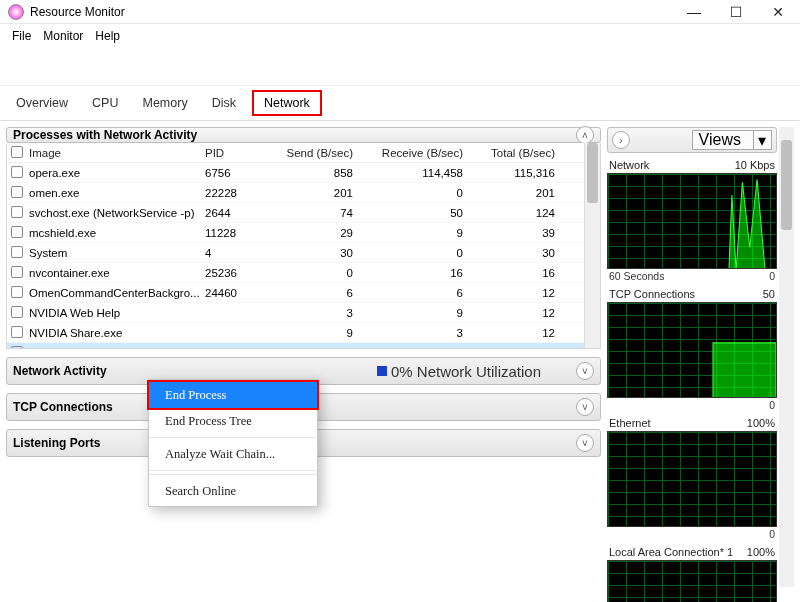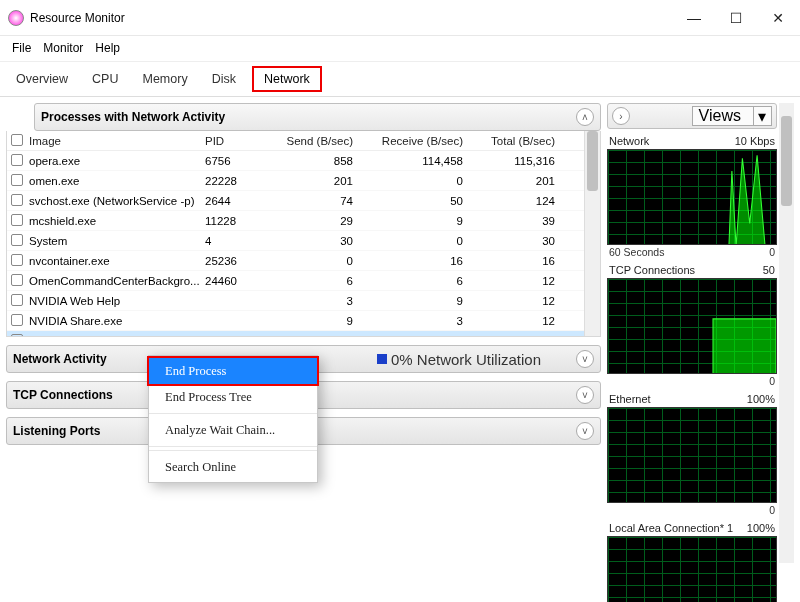--- a/index.html
+++ b/index.html
@@ -1,31 +1,31 @@
 <!DOCTYPE html>
 <html><head>
 <meta charset="utf-8">
 <style>
 * { box-sizing: border-box; margin: 0; padding: 0; }
 body { font-family: "Segoe UI", Tahoma, sans-serif; font-size: 12px; background: #fff; width: 800px; height: 602px; overflow: hidden; position: relative; }
-.titlebar { display: flex; align-items: center; height: 36px; padding: 0 8px; border-bottom: 1px solid #e8e8e8; }
+.titlebar { display: flex; align-items: center; height: 24px; padding: 0 8px; border-bottom: 1px solid #e8e8e8; }
 .titlebar .app-icon { width: 16px; height: 16px; border-radius: 50%; border: 1px solid #888; background: radial-gradient(#fff,#f2d); display:inline-block; margin-right:6px;}
 .titlebar-title { flex:1; font-size:12px; }
 .win-controls { display:flex; gap:14px; font-size:14px; color:#222; }
 .win-controls span { width:28px; text-align:center; cursor:default; }
 .menubar { display:flex; padding:3px 6px 4px 6px; font-size:12px; }
 .menubar .mi { padding:2px 6px; }
-.tabs { display:flex; gap:8px; padding:4px 8px 4px 8px; border-bottom:1px solid #ddd; border-top:1px solid #eee; font-size:12.5px; align-items:center; background:#fff;}
+.tabs { display:flex; gap:8px; padding:4px 8px 4px 8px; border-bottom:1px solid #ddd; border-top:1px solid #eee; font-size:12.5px; align-items:center; background:#fff;margin-top:36px;}
 .tabs .tab { padding:3px 8px; color:#333; position:relative;}
 .tabs .tab.active { border:2px solid #e00; padding:4px 10px; font-weight:500; color:#000;}
 .content { display:flex; height: calc(602px - 30px - 26px - 30px); }
 .left { width: 607px; padding:6px 6px 6px 6px; overflow:hidden; position:relative;}
 .right { width: 193px; padding:6px 6px 6px 0; overflow:hidden; }
 
-.panel-header { display:flex; align-items:center; justify-content:space-between; background:linear-gradient(#f8f8f8,#e8e8e8); border:1px solid #bfbfbf; border-radius:3px; height:28px; padding:0 6px;margin-left:28px; }
+.panel-header { display:flex; align-items:center; justify-content:space-between; background:linear-gradient(#f8f8f8,#e8e8e8); border:1px solid #bfbfbf; border-radius:3px; height:16px; padding:0 6px; }
 .panel-header .title { font-weight:bold; }
 .collapse-round { width:18px;height:18px;border:1px solid #aaa;border-radius:50%;display:flex;align-items:center;justify-content:center;font-size:10px;color:#555;background:#fff;}
 .table { border:1px solid #d8d8d8; border-top:none; max-height:206px; overflow:hidden; position:relative; }
 .thead, .trow { display:flex; align-items:center; height:20px; padding-left:4px; }
 .thead { background:#fff; border-bottom:1px solid #eee; color:#222; font-size:11.5px;}
 .trow { border-bottom:1px solid #f7f7f7; font-size:11.5px; }
 .c0 { width:18px; }
 .c1 { width:176px; overflow:hidden; white-space:nowrap; text-overflow:ellipsis;}
 .c2 { width:60px; }
 .c3 { width:100px; text-align:right; padding-right:12px;}

